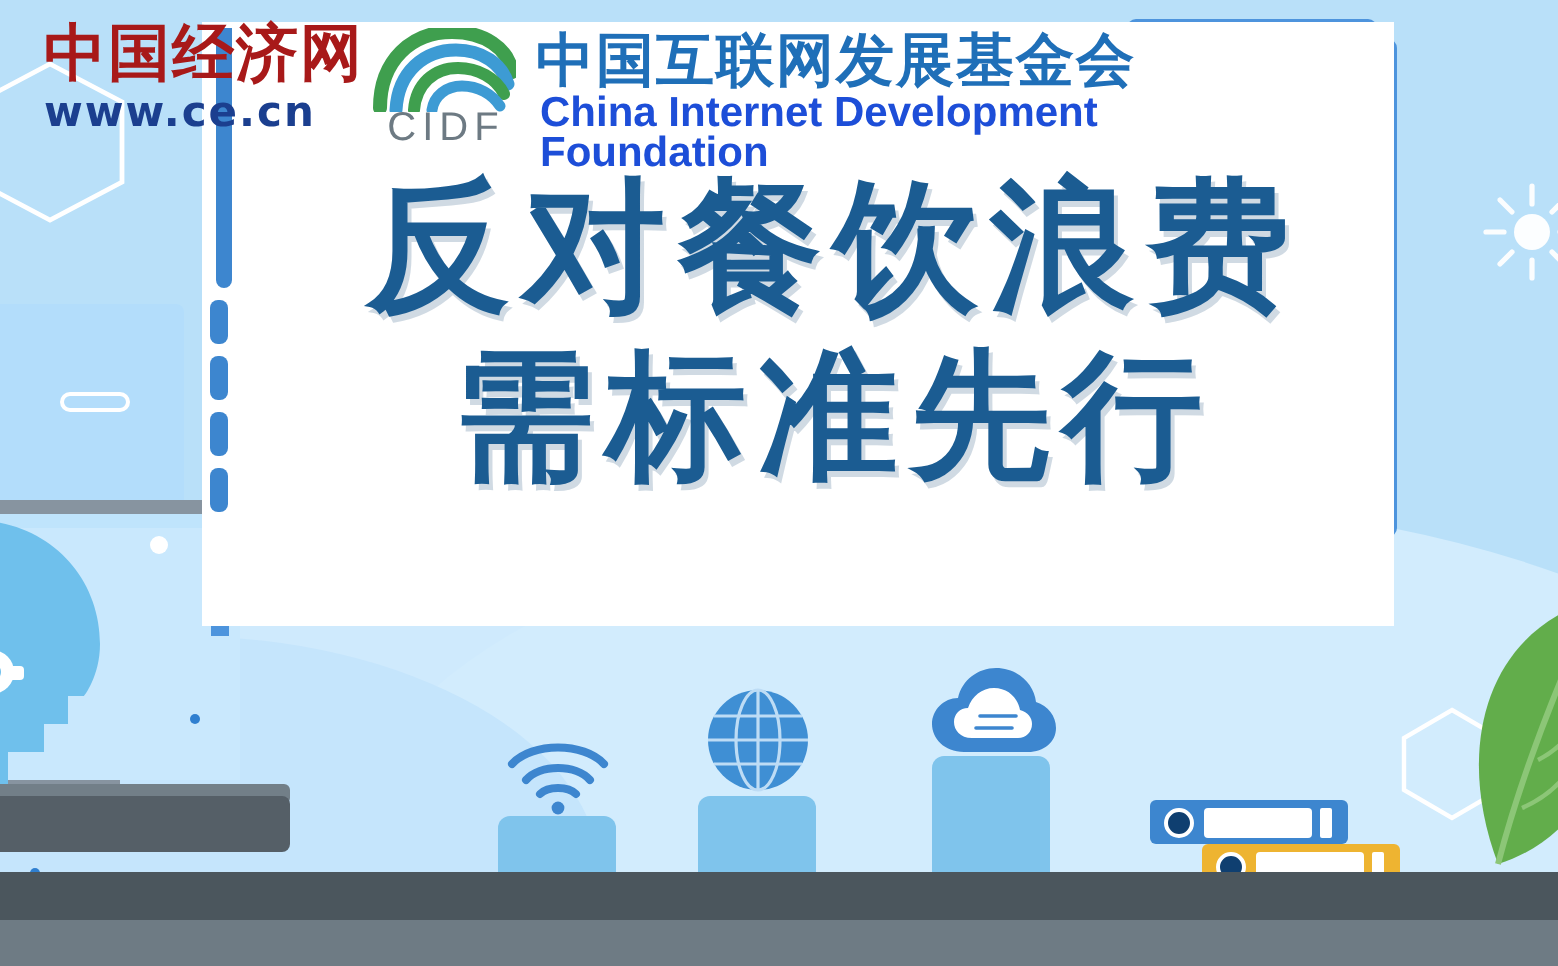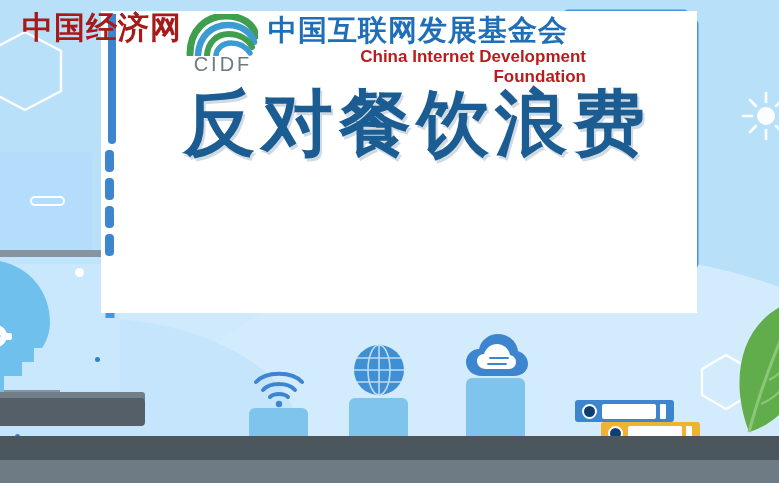--- a/index.html
+++ b/index.html
@@ -123,22 +123,22 @@
   .cidf-mark{position:absolute;left:0;top:0;width:72px;height:40px;}
   .cidf-abbr{
     position:absolute;left:1px;top:39px;width:72px;text-align:center;
     color:#6d7a83;font-size:20px;letter-spacing:3px;font-family:"Liberation Sans",sans-serif;
   }
   .cidf-cn{
     position:absolute;left:82px;top:0px;color:#1f6fb8;font-weight:bold;
     font-size:29px;letter-spacing:1px;font-family:"DejaVu Sans",sans-serif;line-height:32px;
   }
   .cidf-en{
-    position:absolute;left:84px;top:33px;color:#b91c1c;font-weight:bold;
-    font-size:17px;letter-spacing:0px;font-family:"Liberation Sans",sans-serif;line-height:20px;text-align:right;
+    position:absolute;left:84px;top:33px;color:#1d4ed8;font-weight:bold;
+    font-size:21px;letter-spacing:0px;font-family:"Liberation Sans",sans-serif;line-height:20px;
   }
 
   
   .headline{position:absolute;left:101px;top:80px;width:596px;text-align:center;}
   .hl-line{
     color:#1b5c92;font-weight:bold;font-family:"DejaVu Sans",sans-serif;
     font-size:72px;line-height:86px;letter-spacing:6px;
     text-shadow:2px 3px 0 rgba(120,150,175,0.35);
     padding-left:36px;
   }
@@ -289,24 +289,26 @@
   </div>
   <div class="card-white"></div>
   <div class="spine-bar"></div>
   <div class="card-spine" style="top:150px;"></div>
   <div class="card-spine" style="top:178px;"></div>
   <div class="card-spine" style="top:206px;"></div>
   <div class="card-spine" style="top:234px;"></div>
 
   <div class="headline">
     <div class="hl-line l1">反对餐饮浪费</div>
+    <div class="hl-line l2">需标准先行</div>
   </div>
 
   <div class="ce-logo">
     <span class="ce-cn-top">中国经济网</span>
+    <span class="ce-cn-url">www.ce.cn</span>
   </div>
 
   <div class="cidf">
     <div class="cidf-mark">
       <svg width="72" height="42" viewBox="0 0 72 42">
         <path d="M4 40 C4 16 20 2 40 2 C56 2 68 10 70 22" fill="none" stroke="#3f9f4e" stroke-width="7" stroke-linecap="round"></path>
         <path d="M12 41 C13 22 26 11 42 11 C55 11 65 18 68 28" fill="none" stroke="#3d9bd4" stroke-width="6.5" stroke-linecap="round"></path>
         <path d="M21 41 C22 28 31 20 43 20 C53 20 62 25 66 33" fill="none" stroke="#3f9f4e" stroke-width="6" stroke-linecap="round"></path>
         <path d="M30 41 C31 34 37 29 45 29 C53 29 60 33 64 39" fill="none" stroke="#3d9bd4" stroke-width="5.5" stroke-linecap="round"></path>
       </svg>

